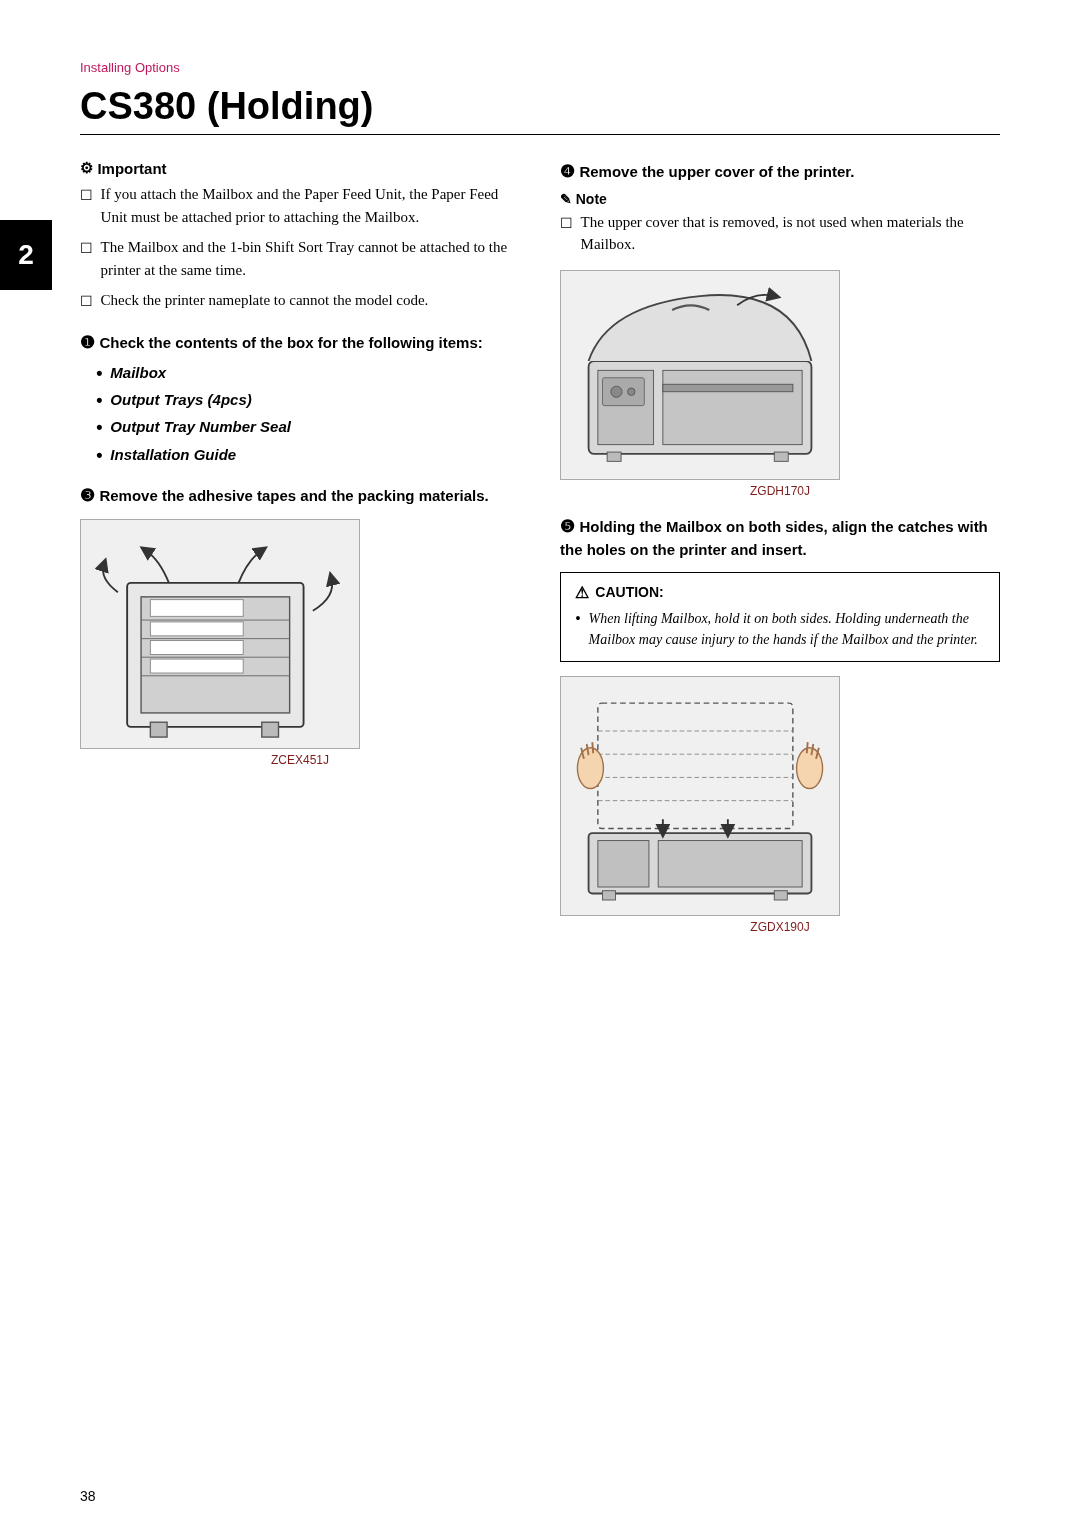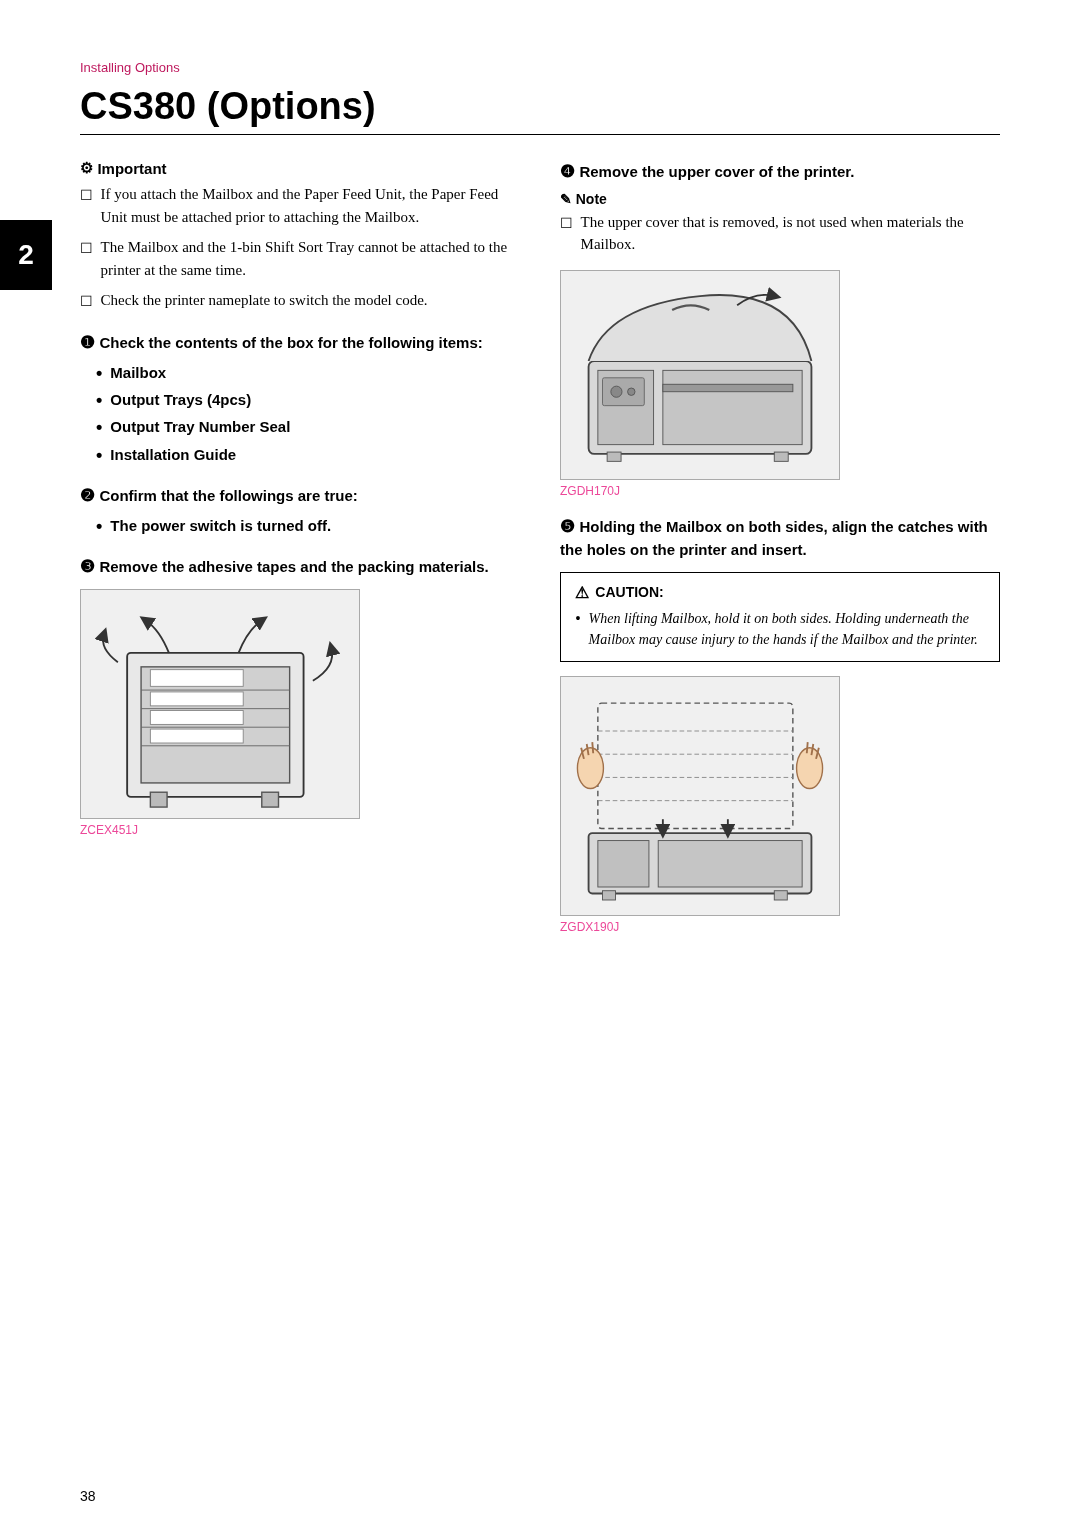--- a/index.html
+++ b/index.html
@@ -120,20 +120,21 @@
 
     .step-num {
       font-weight: bold;
       font-size: 17px;
     }
 
     .bullet-list {
       list-style: none;
       padding: 0;
       margin: 6px 0 6px 16px;
+      font-style: italic;
     }
 
     .bullet-list li {
       display: flex;
       align-items: flex-start;
       gap: 8px;
       margin-bottom: 4px;
       font-size: 15px;
       line-height: 1.5;
     }
@@ -155,22 +156,22 @@
       background: #f0f0f0;
       margin: 10px 0 4px 0;
       display: flex;
       align-items: center;
       justify-content: center;
       overflow: hidden;
     }
 
     .diagram-caption {
       font-size: 12px;
-      text-align: left;
-      color: #ec4899;
+      text-align: center;
+      color: #7f1d1d;
       font-family: Arial, sans-serif;
       margin-bottom: 8px;
     }
 
     .note-box {
       margin-bottom: 14px;
     }
 
     .note-label {
       font-weight: bold;
@@ -254,21 +255,21 @@
 <body>
 
 <div class="page-container">
 
   <div class="chapter-tab">
     <span>2</span>
   </div>
 
   <div class="header-section">
     <div class="header-breadcrumb">Installing Options</div>
-    <h1 class="page-title">CS380 (Options)</h1>
+    <h1 class="page-title">CS380 (Holding)</h1>
   </div>
 
   <div class="two-column">
 
     <div class="col-left">
 
       <div class="important-box">
         <div class="important-label">
           <span class="gear-icon">⚙</span>
           <span>Important</span>
@@ -276,46 +277,37 @@
         <div class="checkbox-item">
           <span class="checkbox-sym">☐</span>
           <span>If you attach the Mailbox and the Paper Feed Unit, the Paper Feed Unit must be attached prior to attaching the Mailbox.</span>
         </div>
         <div class="checkbox-item">
           <span class="checkbox-sym">☐</span>
           <span>The Mailbox and the 1-bin Shift Sort Tray cannot be attached to the printer at the same time.</span>
         </div>
         <div class="checkbox-item">
           <span class="checkbox-sym">☐</span>
-          <span>Check the printer nameplate to switch the model code.</span>
+          <span>Check the printer nameplate to cannot the model code.</span>
         </div>
       </div>
 
       <div class="step-block">
         <div class="step-heading">
           <span class="step-num">❶</span>
           <span>Check the contents of the box for the following items:</span>
         </div>
         <ul class="bullet-list">
           <li class="bold-item">Mailbox</li>
           <li class="bold-item">Output Trays (4pcs)</li>
           <li class="bold-item">Output Tray Number Seal</li>
           <li class="bold-item">Installation Guide</li>
         </ul>
       </div>
 
-      <div class="step-block">
-        <div class="step-heading">
-          <span class="step-num">❷</span>
-          <span>Confirm that the followings are true:</span>
-        </div>
-        <ul class="bullet-list">
-          <li class="bold-item">The power switch is turned off.</li>
-        </ul>
-      </div>
 
       <div class="step-block">
         <div class="step-heading">
           <span class="step-num">❸</span>
           <span>Remove the adhesive tapes and the packing materials.</span>
         </div>
 
         <div class="diagram-box" style="width:280px; height:230px;">
           <svg class="illus-mailbox-unpack" viewBox="0 0 280 230" xmlns="http://www.w3.org/2000/svg">
 

